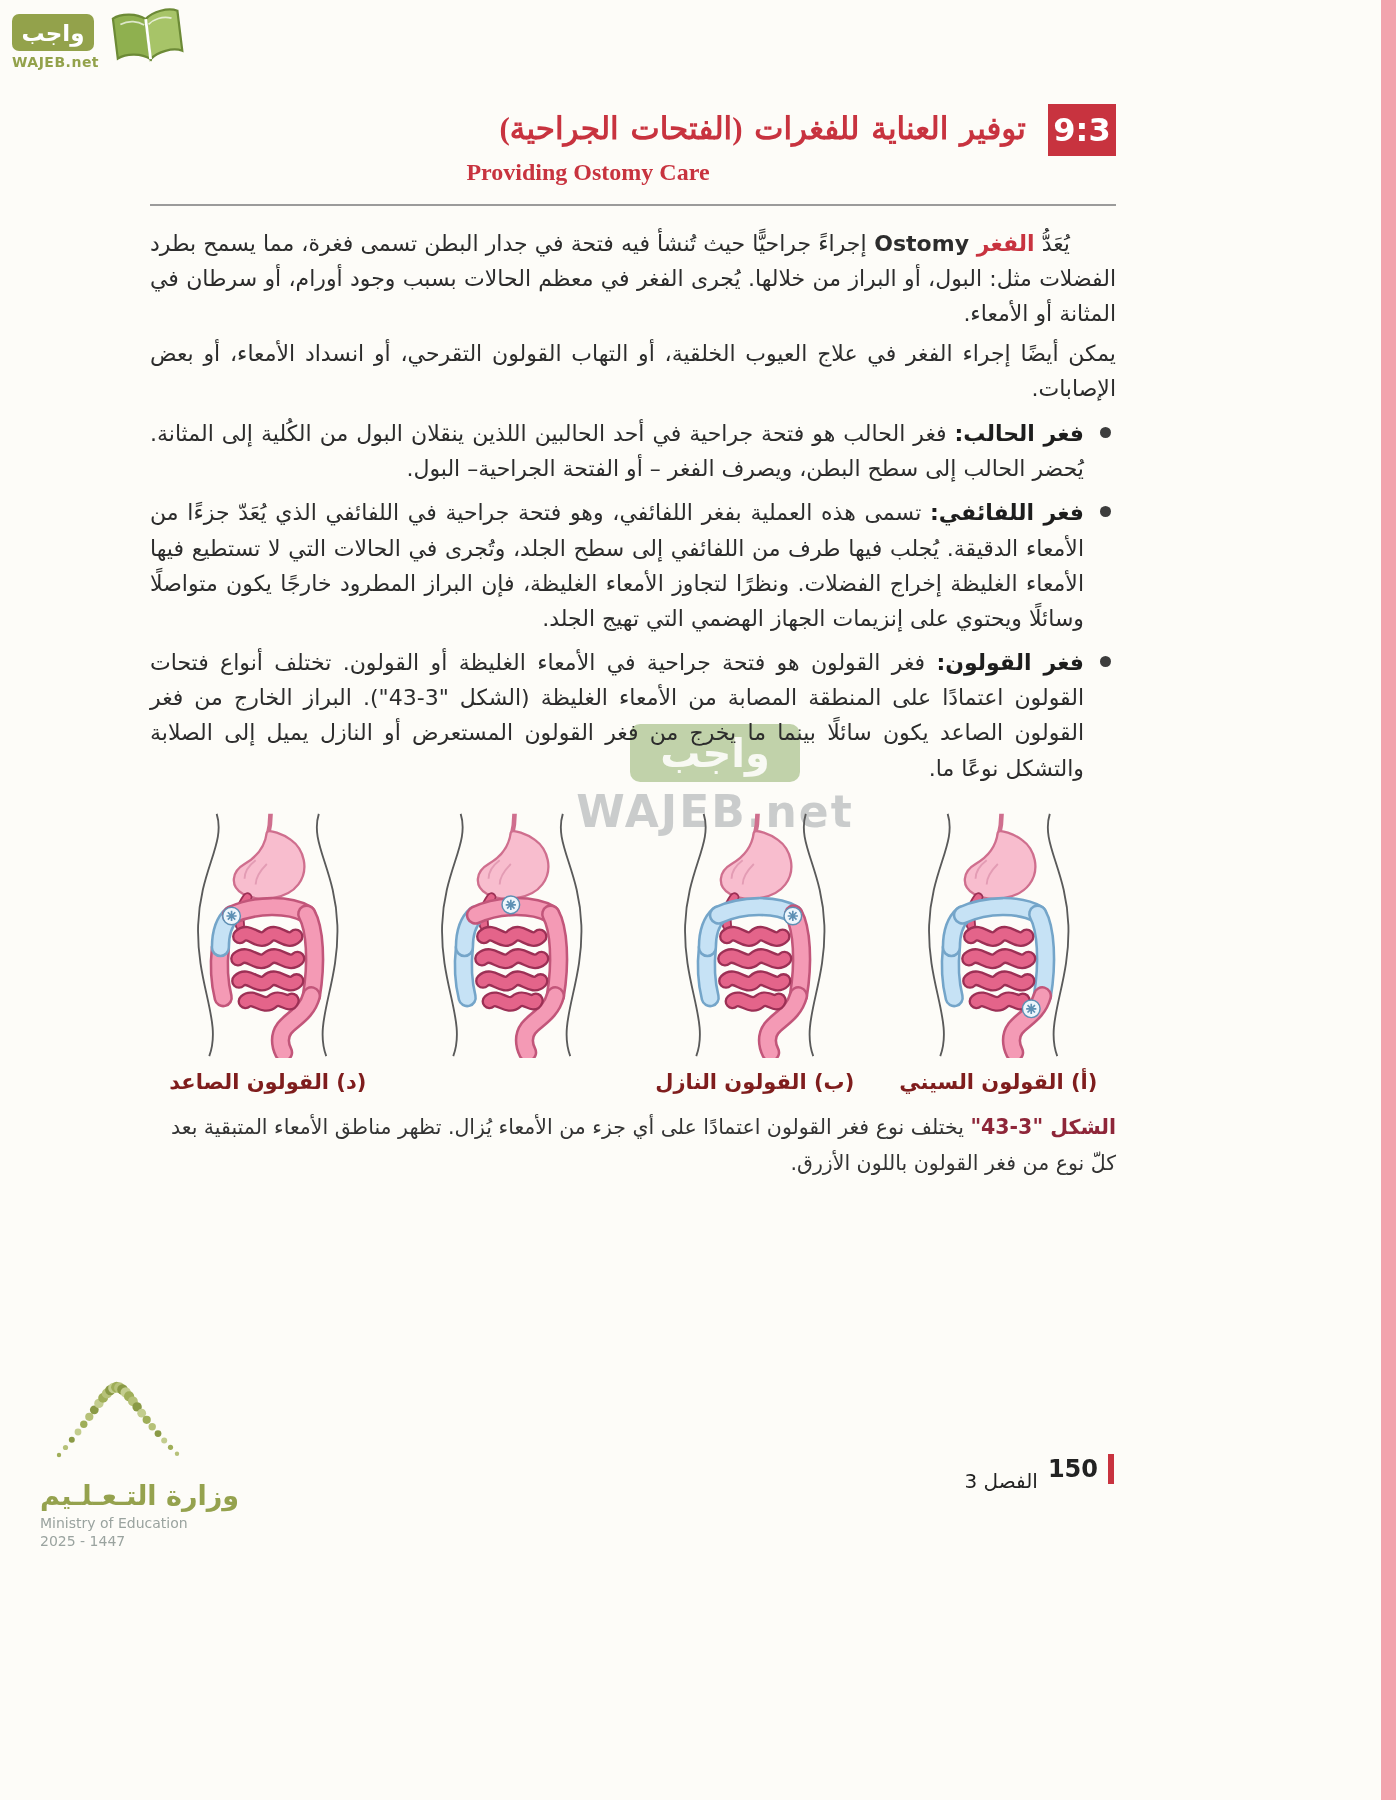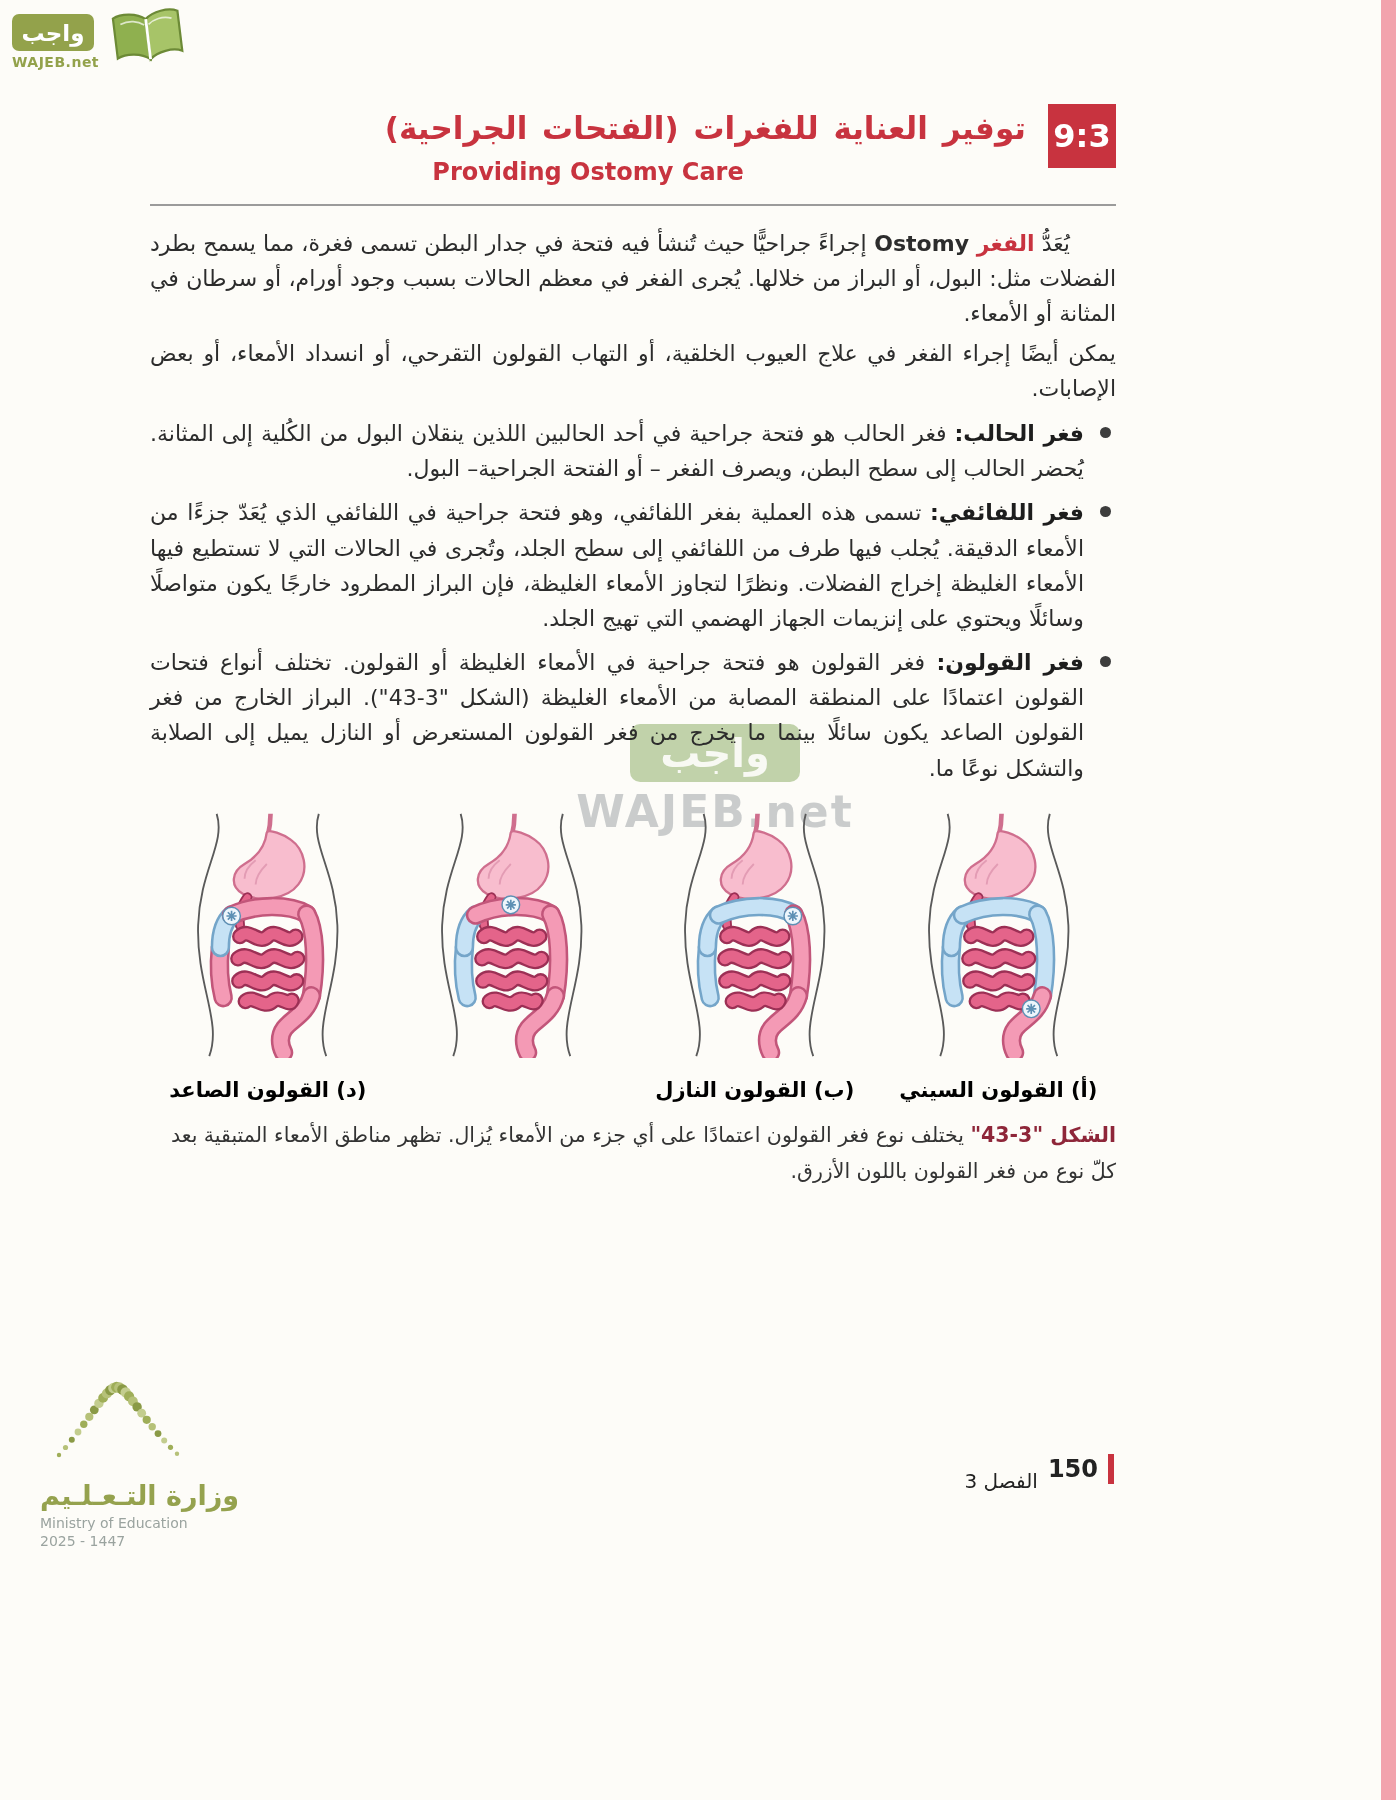--- a/index.html
+++ b/index.html
@@ -14,42 +14,42 @@
   .brand{position:absolute;left:12px;top:14px;width:190px;z-index:3;}
   .brand-badge{width:82px;height:37px;background:#93a24b;border-radius:7px;color:#fff;
     font-weight:bold;font-size:23px;display:flex;align-items:center;justify-content:center;}
   .brand-site{color:#93a24b;font-size:14px;font-weight:bold;margin-top:3px;letter-spacing:.5px;}
   .book{position:absolute;left:96px;top:-4px;width:80px;height:56px;transform:rotate(-7deg);}
 
   
   .content{position:absolute;left:150px;right:280px;top:104px;z-index:2;}
   .header-row{display:flex;direction:rtl;align-items:flex-start;gap:22px;}
   .section-num{background:#c8333f;color:#fff;font-weight:bold;font-size:32px;
-    min-width:68px;height:64px;display:flex;align-items:center;justify-content:center;}
-  .titles{flex:1;}
+    min-width:68px;height:52px;display:flex;align-items:center;justify-content:center;}
+  .titles{flex:1;font-family:Liberation Serif, serif;}
   .title-ar{direction:rtl;text-align:right;font-size:31px;font-weight:bold;color:#c8333f;
     padding-top:6px;word-spacing:4px;}
   .title-en{text-align:center;font-size:24px;font-weight:bold;color:#c8333f;margin-top:12px;}
   .rule{border-top:2px solid #9b9b9b;margin-top:18px;}
 
   .copy{direction:rtl;margin-top:20px;font-size:22px;line-height:1.6;text-align:justify;color:#2c2c2c;}
   .copy p{margin:0 0 4px;}
   .indent{text-indent:46px;}
   .term{color:#c8333f;font-weight:bold;}
   .term-en{font-weight:bold;}
   .bullets{margin-top:10px;}
   .bullet{position:relative;padding-right:32px;margin:9px 0;}
   .dot{position:absolute;right:5px;top:11px;width:11px;height:11px;border-radius:50%;background:#3d3d3d;}
   .blabel{font-weight:bold;color:#1d1d1d;}
 
   .figure{margin-top:26px;}
   .panels{display:flex;direction:ltr;justify-content:space-between;gap:8px;}
   .panel{flex:1;text-align:center;}
   .panel svg{width:100%;max-width:240px;height:246px;}
-  .panel-label{direction:rtl;font-size:21px;color:#000000;margin-top:16px;font-weight:600;}
+  .panel-label{direction:rtl;font-size:21px;color:#7f1d1d;margin-top:8px;font-weight:600;}
   .caption{direction:rtl;margin:16px 0 0;font-size:20.5px;line-height:1.75;color:#333;text-align:right;}
   .cap-label{color:#8e2639;font-weight:bold;}
 
   .pagenum{position:absolute;top:1445px;right:282px;direction:rtl;display:flex;
     align-items:center;gap:10px;color:#222;z-index:3;}
   .pbar{width:6px;height:30px;background:#c8333f;display:inline-block;}
   .pnum{font-weight:bold;font-size:24px;}
   .pchap{font-size:20px;margin-top:24px;}
 
   .ministry{position:absolute;left:40px;top:1372px;width:230px;z-index:3;}

